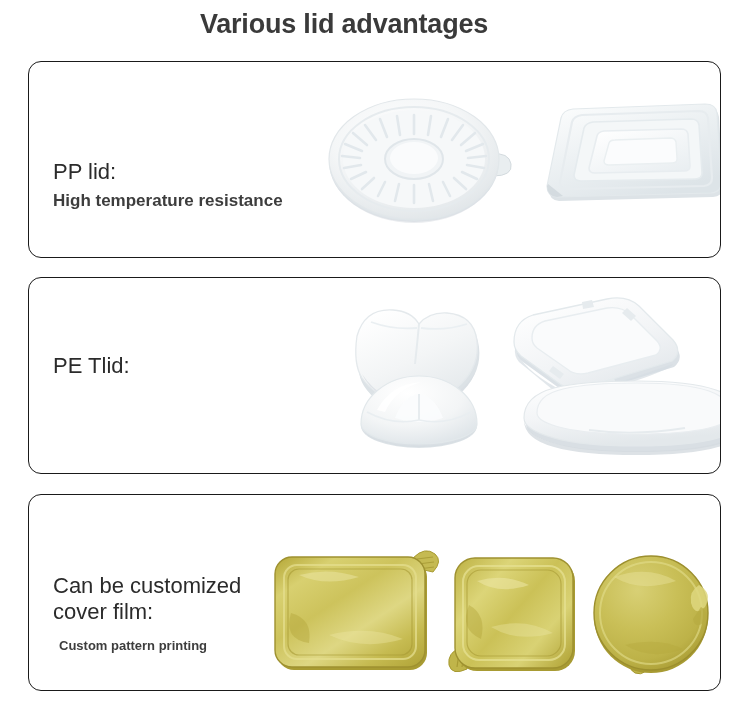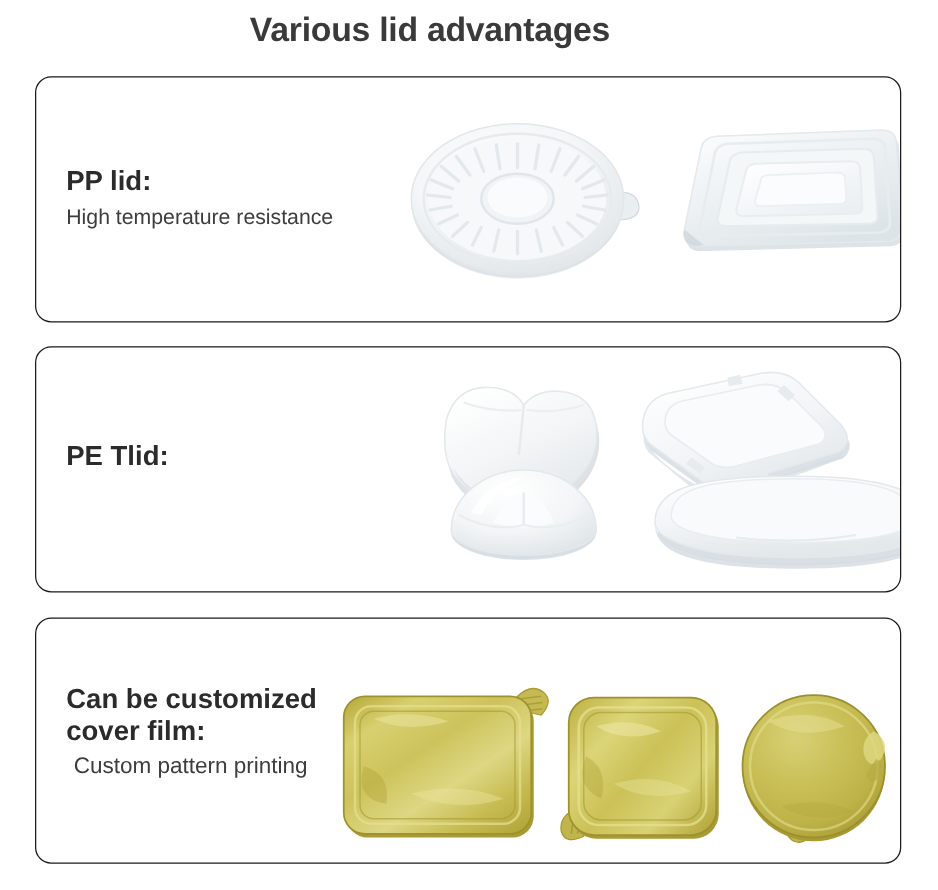--- a/index.html
+++ b/index.html
@@ -47,37 +47,38 @@
   #panel-pe  { top: 277px; height: 197px; }
   #panel-film{ top: 494px; height: 197px; padding-left: 24px; }
 
   .panel-text {
     position: absolute;
     left: 24px;
     z-index: 5;
   }
   .panel-heading {
     font-size: 22px;
-    font-weight: bold;
+    font-weight: normal;
     color: #2b2b2b;
     line-height: 1.18;
     white-space: pre-line;
+    margin-top: 27px;
   }
   .panel-desc {
     font-size: 17px;
-    font-weight: normal;
+    font-weight: bold;
     color: #3d3d3d;
     line-height: 1.55;
     margin-top: 3px;
     white-space: pre-line;
   }
   #pp-text   { top: 70px; }
-  #pe-text   { top: 74px; }
+  #pe-text   { top: 48px; }
   #film-text { top: 51px; }
-  #film-text .panel-desc { margin-top: 1px; padding-left: 6px; font-size: 18px;}
+  #film-text .panel-desc { margin-top: 11px; padding-left: 6px; font-size: 13px;}
 
   
   .art {
     position: absolute;
     top: 0;
     left: 0;
     width: 100%;
     height: 100%;
     pointer-events: none;
   }

